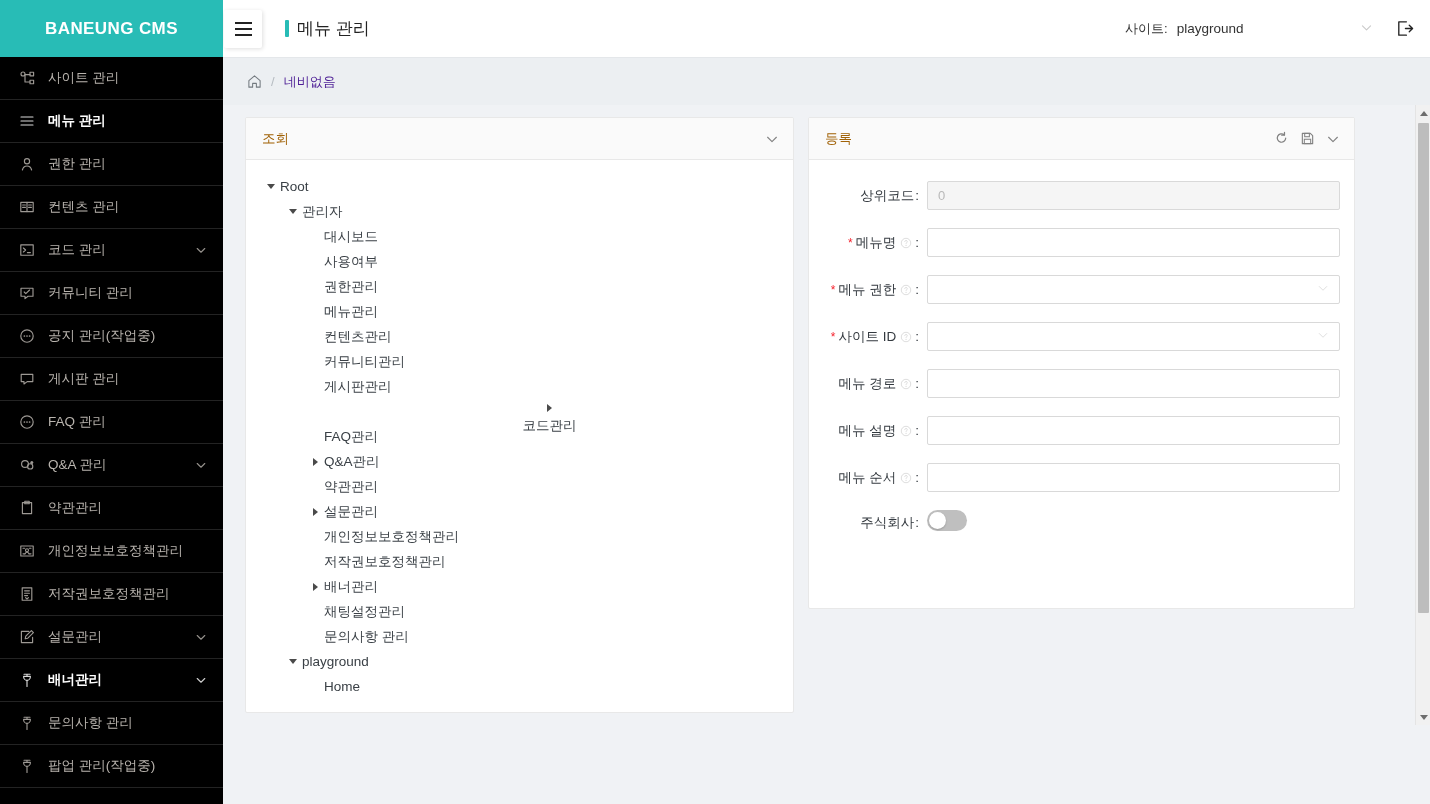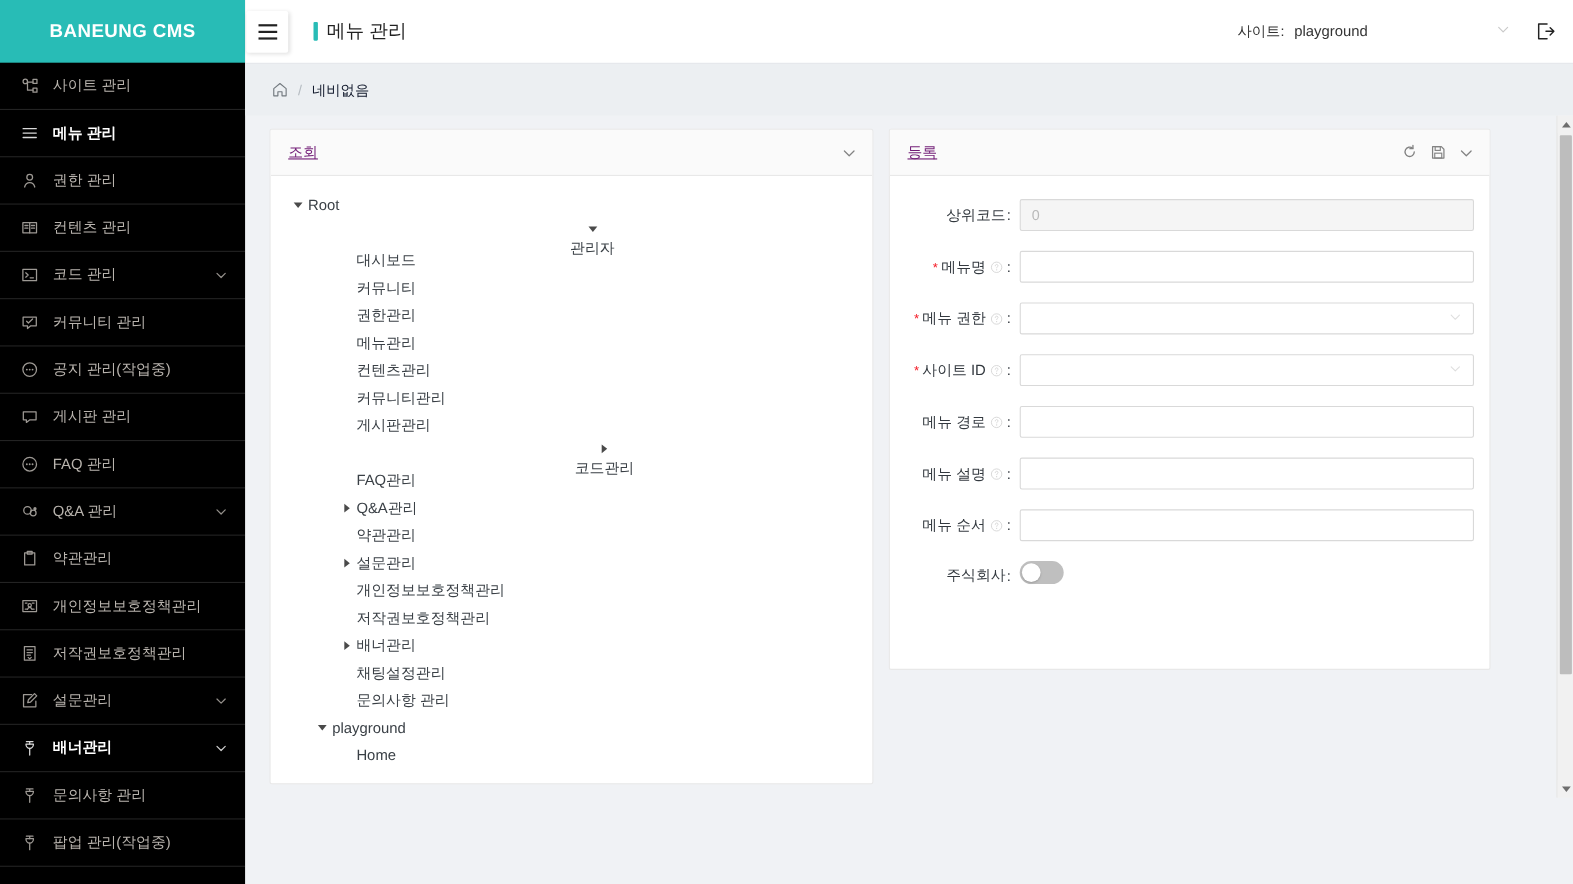--- a/index.html
+++ b/index.html
@@ -113,21 +113,21 @@
   
   #breadcrumb {
     height: 48px; flex: 0 0 48px;
     background: #eceff2;
     display: flex; align-items: center;
     padding-left: 24px;
     border-top: 1px solid #e4e7ea;
   }
   #bc-home { display: flex; align-items: center; cursor: pointer; opacity: .75; }
   .bc-sep { color: #b5bbc1; margin: 0 9px; font-size: 13px; }
-  #bc-current { font-size: 13px; color: #0f172a; }
+  #bc-current { font-size: 13px; color: #4c1d95; }
 
   
   #content {
     flex: 1 1 auto;
     position: relative;
     padding: 12px 34px 0 22px;
     overflow: hidden;
   }
   #content-inner {
     display: flex;
@@ -139,21 +139,21 @@
     border: 1px solid #e8e8e8;
     border-radius: 2px;
   }
   .panel-head {
     height: 42px;
     background: #fafafa;
     border-bottom: 1px solid #e8e8e8;
     display: flex; align-items: center;
     padding: 0 14px 0 16px;
   }
-  .panel-title { font-size: 13.5px; color: #701a75; text-decoration: underline; }
+  .panel-title { font-size: 13.5px; color: #a16207; }
   .panel-actions { margin-left: auto; display: flex; align-items: center; gap: 11px; }
   .panel-act { cursor: pointer; display: flex; align-items: center; opacity: .72; }
 
   
   #tree-panel { width: 549px; flex: 0 0 549px; height: 596px; overflow: hidden; }
   #tree-body { padding: 14px 0 0 16px; height: 553px; overflow: hidden; }
   .tree-node {
     display: flex; align-items: center;
     height: 25px;
     font-size: 13.5px;
@@ -527,33 +527,33 @@
               </span>
             </div>
           </div>
           <div id="tree-body">
               <div class="tree-node" style="padding-left: 0px;">
                 <span class="tw">
                   <span class="caret-down"></span>
                 </span>
                 <span>Root</span>
               </div>
-              <div class="tree-node" style="padding-left: 22px; flex-direction: column;">
+              <div class="tree-node" style="padding-left: 22px;">
                 <span class="tw">
                   <span class="caret-down"></span>
                 </span>
                 <span>관리자</span>
               </div>
               <div class="tree-node" style="padding-left: 44px;">
                 <span class="tw empty"></span>
                 <span>대시보드</span>
               </div>
               <div class="tree-node" style="padding-left: 44px;">
                 <span class="tw empty"></span>
-                <span>커뮤니티</span>
+                <span>사용여부</span>
               </div>
               <div class="tree-node" style="padding-left: 44px;">
                 <span class="tw empty"></span>
                 <span>권한관리</span>
               </div>
               <div class="tree-node" style="padding-left: 44px;">
                 <span class="tw empty"></span>
                 <span>메뉴관리</span>
               </div>
               <div class="tree-node" style="padding-left: 44px;">

